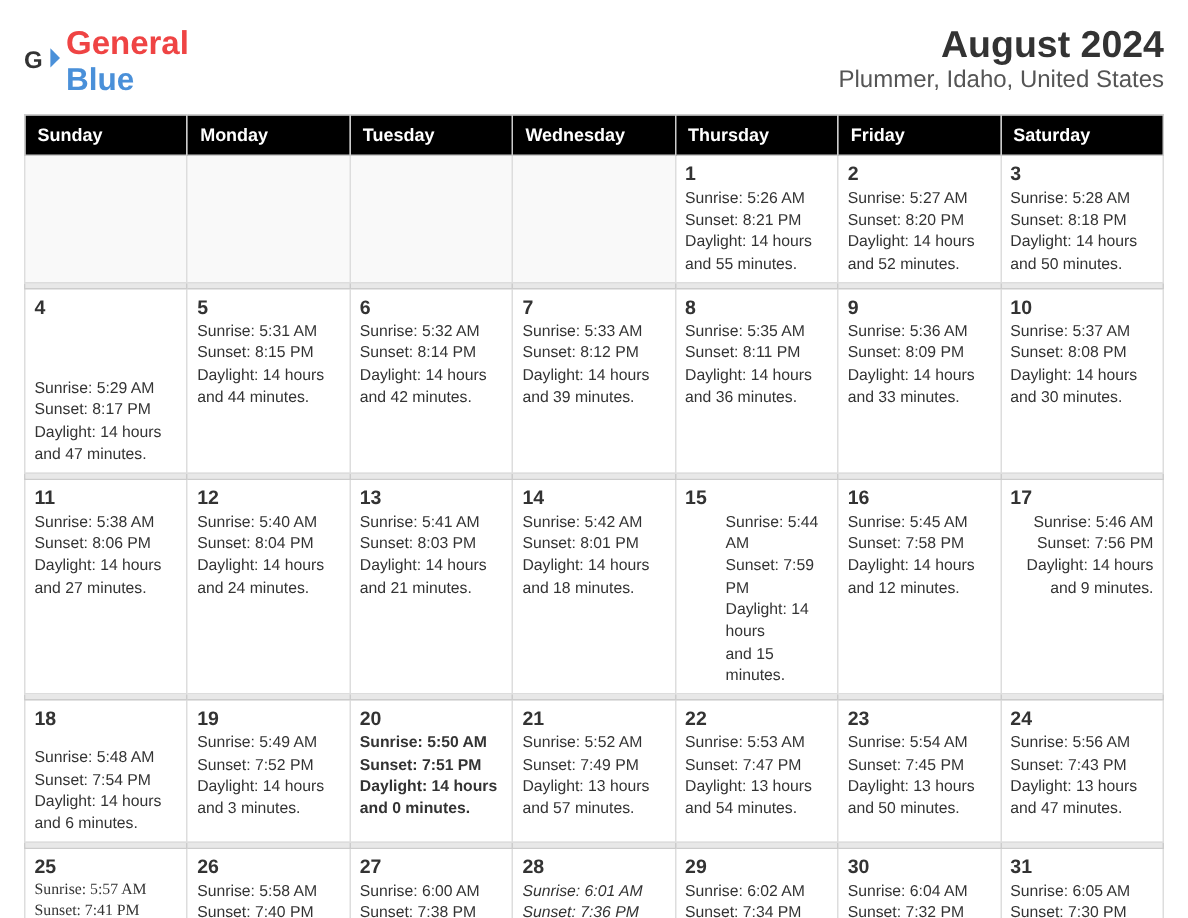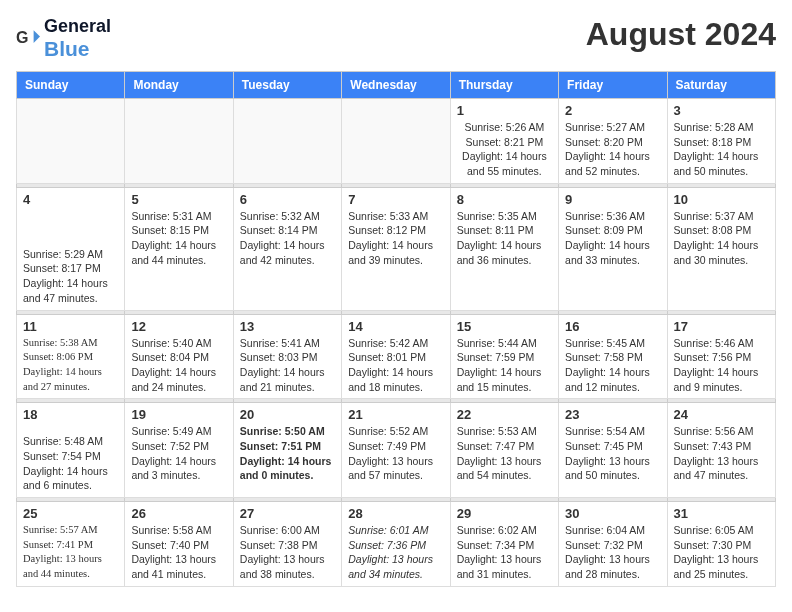--- a/index.html
+++ b/index.html
@@ -15,52 +15,52 @@
       justify-content: space-between;
       align-items: flex-start;
       margin-bottom: 10px;
     }
     .logo {
       display: flex;
       align-items: center;
       gap: 4px;
     }
     .logo-text-general {
-      font-size: 18px;
-      font-weight: bold;
-      color: #0f172a;
+      font-size: 22px;
+      font-weight: bold;
+      color: #ef4444;
     }
     .logo-text-blue {
       font-size: 21px;
       font-weight: bold;
       color: #4a90d9;
     }
     .logo-icon {
       width: 24px;
       height: 24px;
     }
     .title-area {
       text-align: right;
     }
     .month-title {
-      font-size: 32px;
+      font-size: 25px;
       font-weight: bold;
       color: #333;
     }
     .location-title {
       font-size: 16px;
       color: #555;
     }
     .calendar {
       width: 100%;
       border-collapse: collapse;
       font-size: 11px;
     }
     .calendar th {
-      background-color: #3b82f6;
+      background-color: #000000;
       color: #fff;
       text-align: left;
       padding: 6px 8px;
       font-size: 12px;
       font-weight: bold;
       border: 1px solid #ccc;
     }
     .calendar td {
       border: 1px solid #ddd;
       vertical-align: top;
@@ -100,20 +100,21 @@
       <text x="0" y="20" font-size="20" font-weight="bold" fill="#333">G</text>
       <polygon points="22,4 30,12 22,20" fill="#4a90d9"></polygon>
     </svg>
     <div>
       <span class="logo-text-general">General</span><br>
       <span class="logo-text-blue">Blue</span>
     </div>
   </div>
   <div class="title-area">
     <div class="month-title">August 2024</div>
+    <div class="location-title">Plummer, Idaho, United States</div>
   </div>
 </div>
 
 <table class="calendar">
   <thead>
     <tr id="header-row">
     <th>Sunday</th>
         <th>Monday</th>
         <th>Tuesday</th>
         <th>Wednesday</th>
@@ -123,21 +124,21 @@
       </tr>
   </thead>
   <tbody id="calendar-body">
   <tr>
         <td class="empty"></td>
         <td class="empty"></td>
         <td class="empty"></td>
         <td class="empty"></td>
         <td>
           <span class="day-number">1</span>
-          <div class="day-info" style="white-space: pre-line; text-align: center;">Sunrise: 5:26 AM
+          <div class="day-info" style="white-space: pre-line;">Sunrise: 5:26 AM
 Sunset: 8:21 PM
 Daylight: 14 hours
 and 55 minutes.</div>
         </td>
         <td>
           <span class="day-number">2</span>
           <div class="day-info" style="white-space: pre-line;">Sunrise: 5:27 AM
 Sunset: 8:20 PM
 Daylight: 14 hours
 and 52 minutes.</div>
@@ -215,21 +216,21 @@
         <td></td>
         <td></td>
         <td></td>
         <td></td>
         <td></td>
         <td></td>
       </tr>
       <tr>
         <td>
           <span class="day-number">11</span>
-          <div class="day-info" style="white-space: pre-line; font-family: Liberation Serif, serif;">Sunrise: 5:38 AM
+          <div class="day-info" style="white-space: pre-line;">Sunrise: 5:38 AM
 Sunset: 8:06 PM
 Daylight: 14 hours
 and 27 minutes.</div>
         </td>
         <td>
           <span class="day-number">12</span>
           <div class="day-info" style="white-space: pre-line;">Sunrise: 5:40 AM
 Sunset: 8:04 PM
 Daylight: 14 hours
 and 24 minutes.</div>
@@ -243,35 +244,35 @@
         </td>
         <td>
           <span class="day-number">14</span>
           <div class="day-info" style="white-space: pre-line;">Sunrise: 5:42 AM
 Sunset: 8:01 PM
 Daylight: 14 hours
 and 18 minutes.</div>
         </td>
         <td>
           <span class="day-number">15</span>
-          <div class="day-info" style="white-space: pre-line;">Sunrise: 5:44 AM
+          <div class="day-info" style="white-space: pre-line; margin-left: 27px;">Sunrise: 5:44 AM
 Sunset: 7:59 PM
 Daylight: 14 hours
 and 15 minutes.</div>
         </td>
         <td>
           <span class="day-number">16</span>
           <div class="day-info" style="white-space: pre-line;">Sunrise: 5:45 AM
 Sunset: 7:58 PM
 Daylight: 14 hours
 and 12 minutes.</div>
         </td>
         <td>
           <span class="day-number">17</span>
-          <div class="day-info" style="white-space: pre-line;">Sunrise: 5:46 AM
+          <div class="day-info" style="white-space: pre-line; text-align: right;">Sunrise: 5:46 AM
 Sunset: 7:56 PM
 Daylight: 14 hours
 and 9 minutes.</div>
         </td>
       </tr>
       <tr class="row-separator">
         <td></td>
         <td></td>
         <td></td>
         <td></td>

